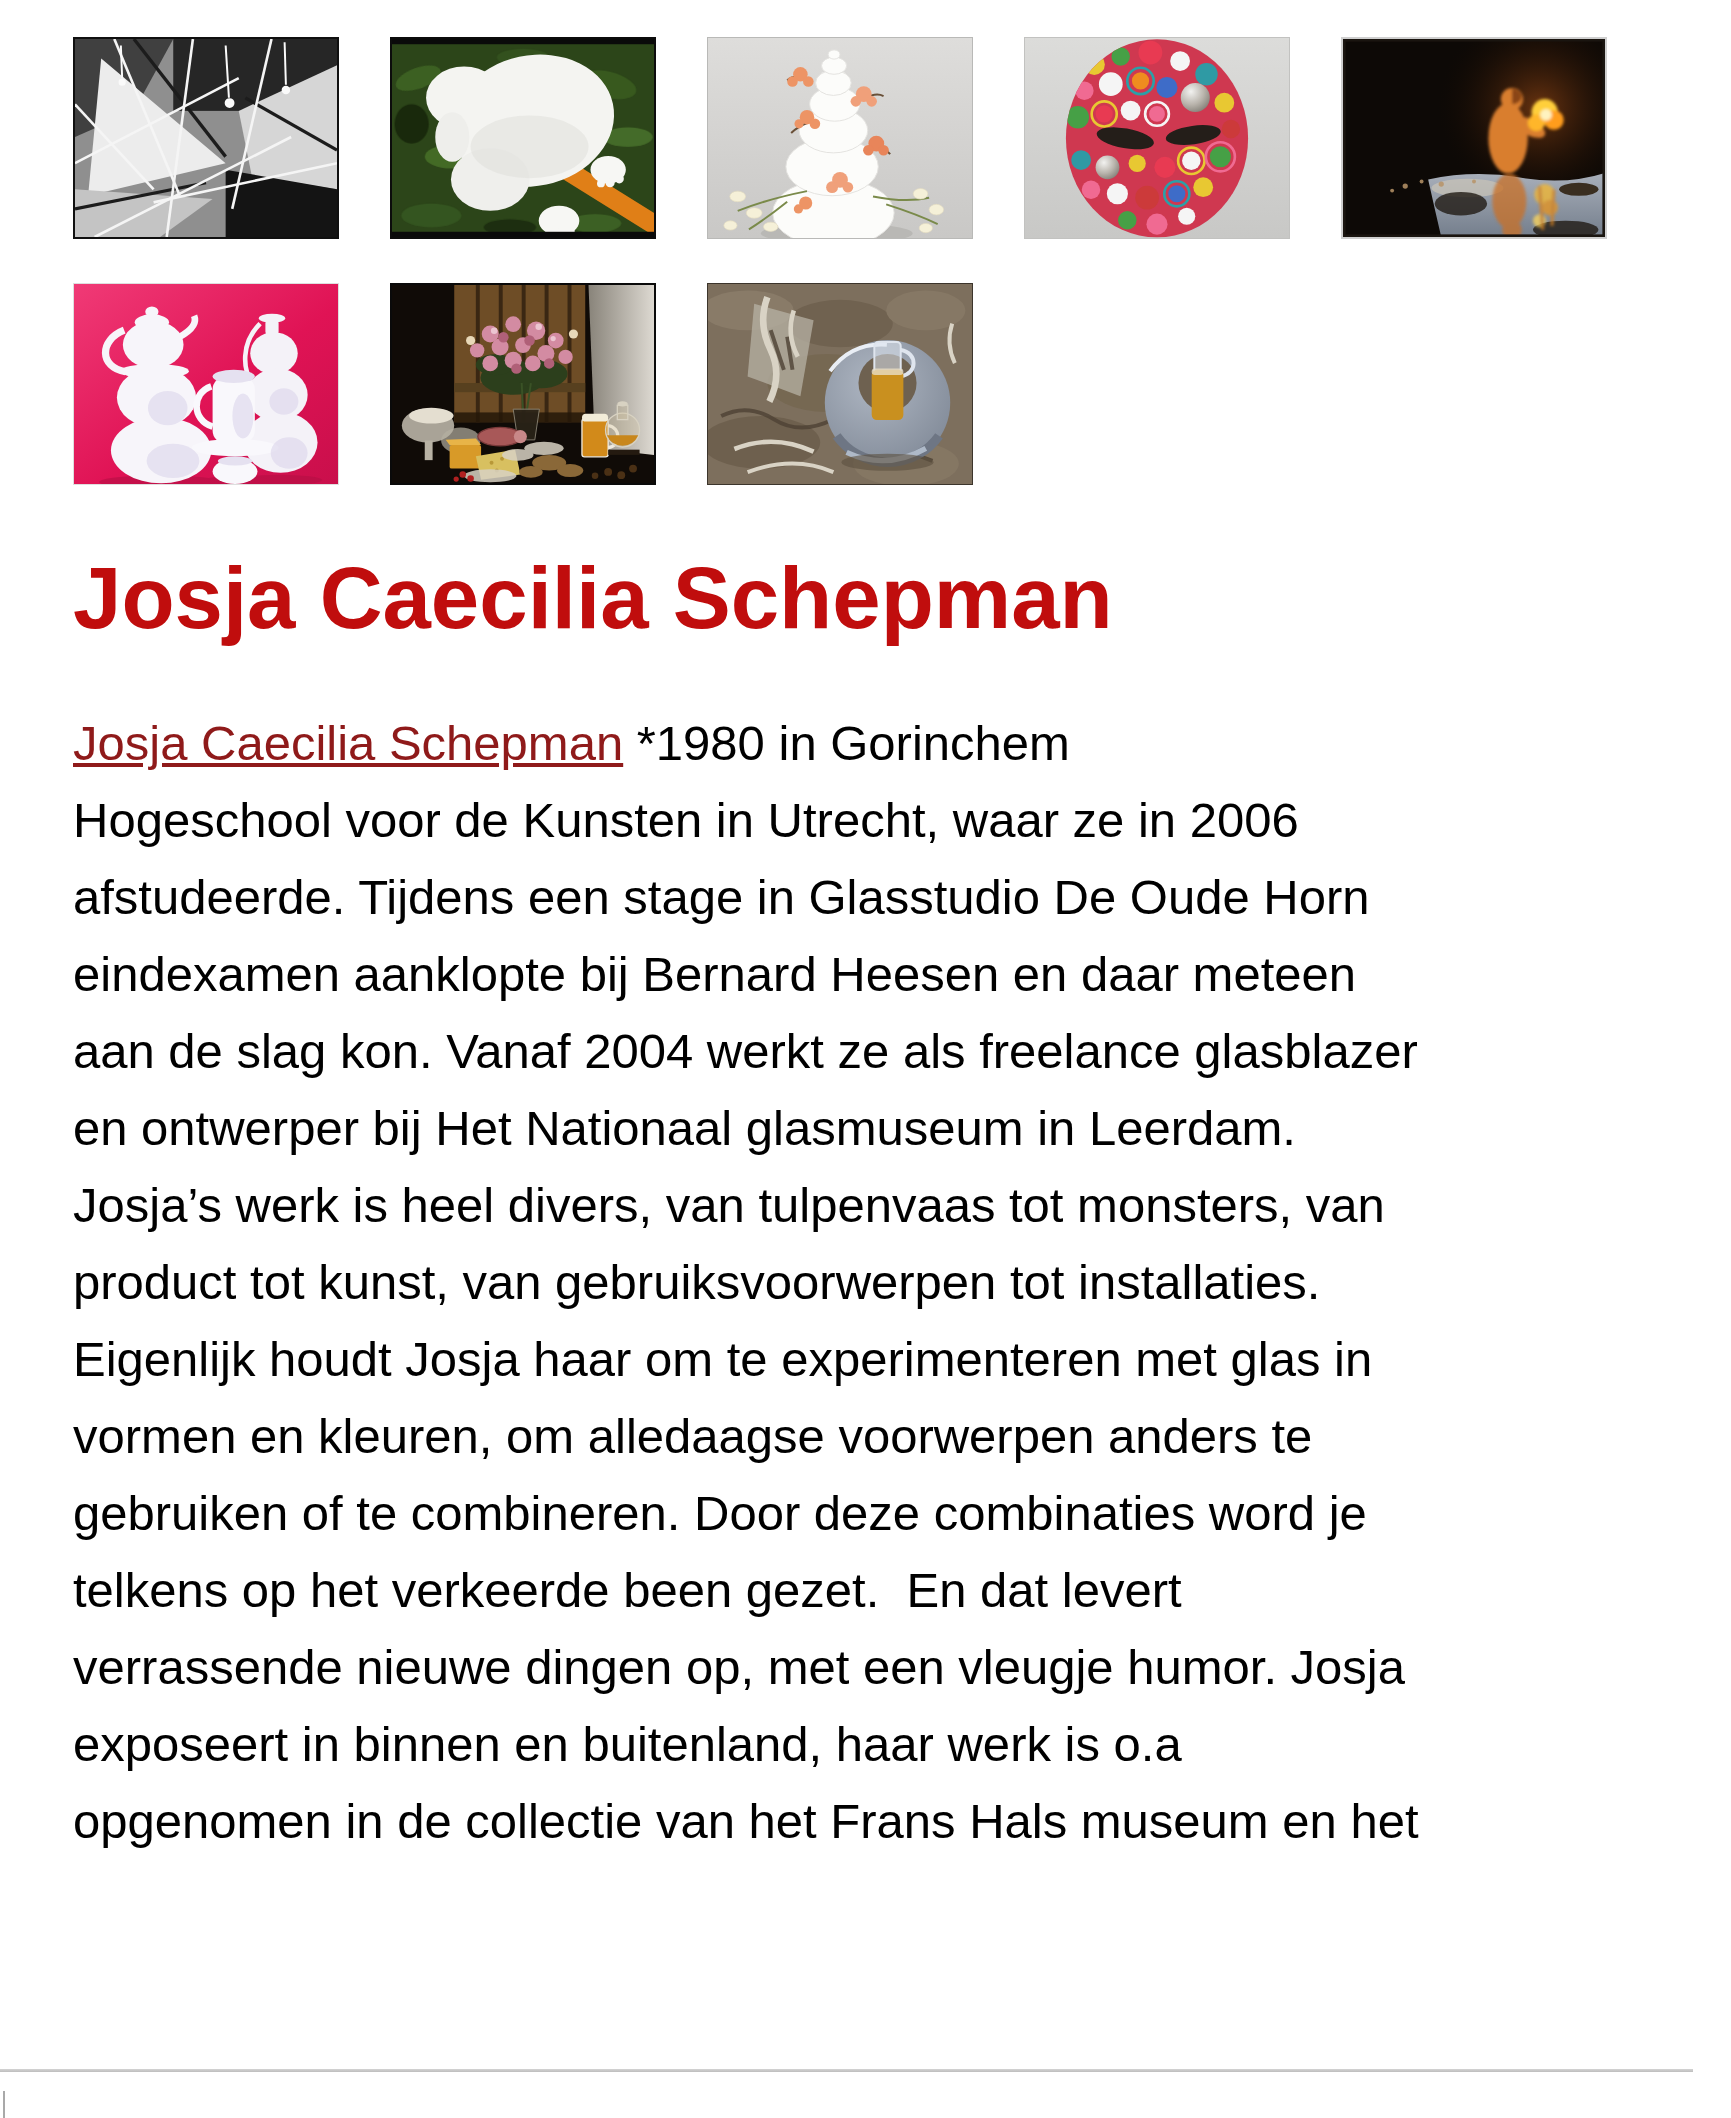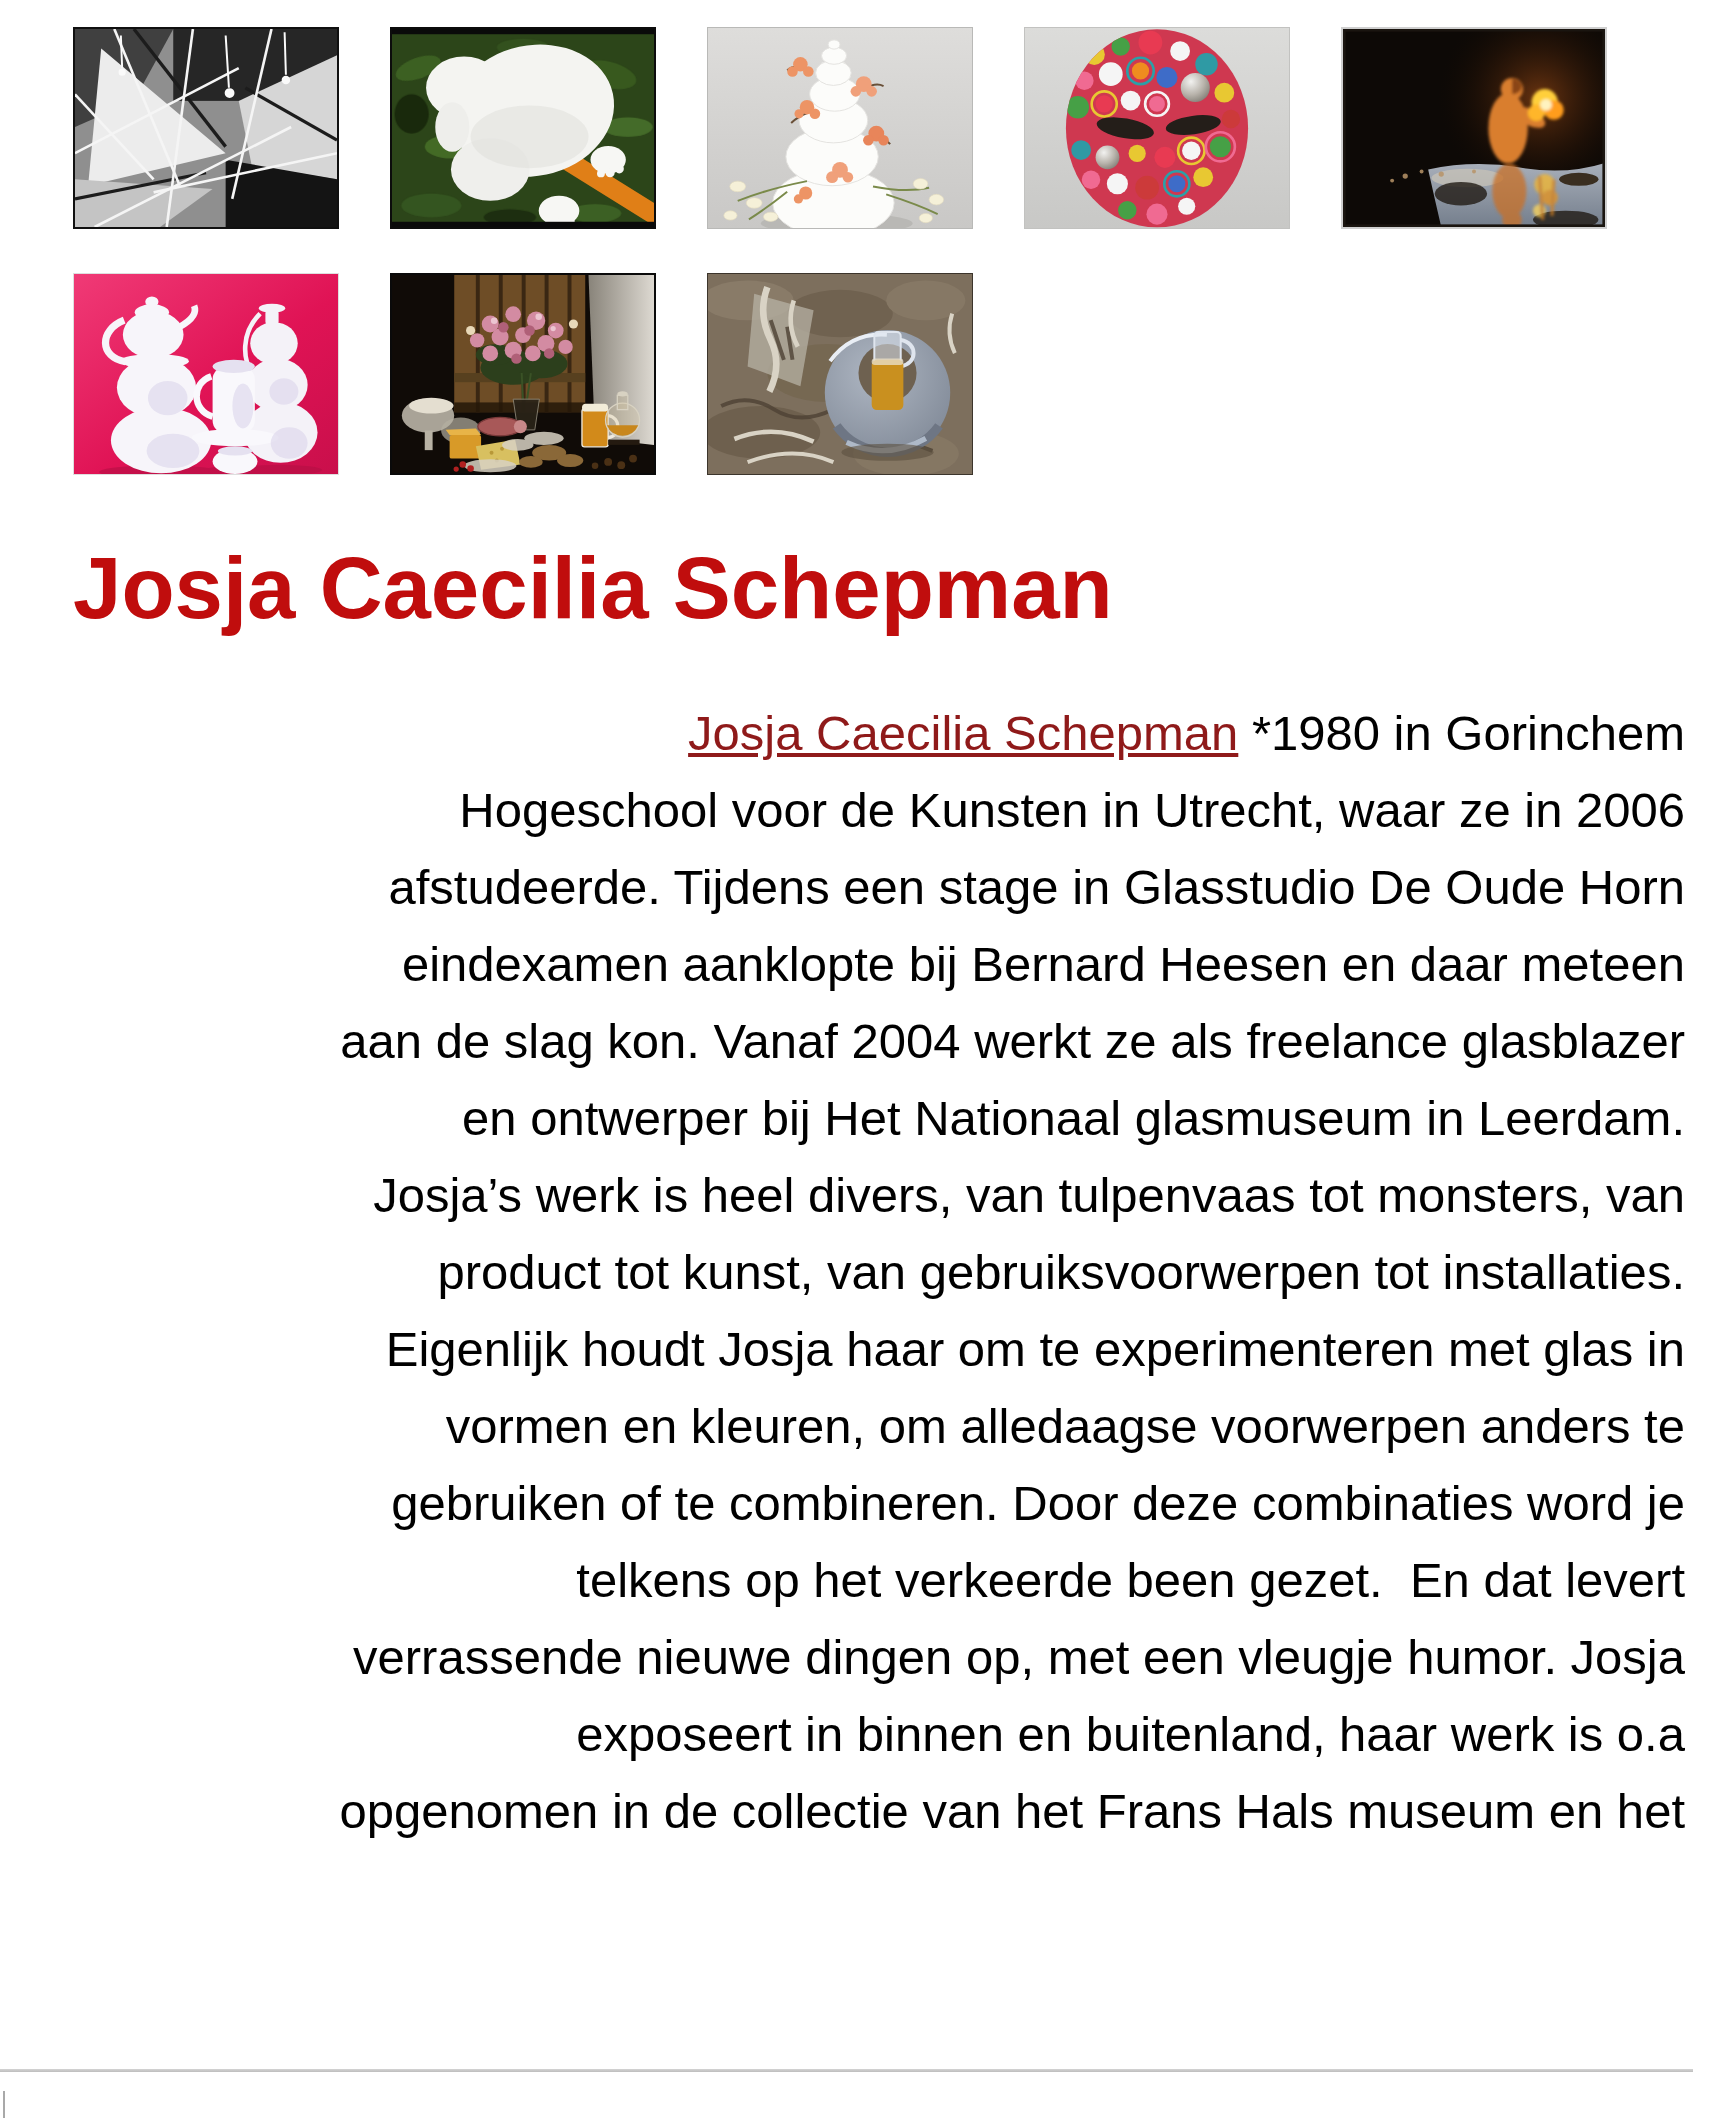--- a/index.html
+++ b/index.html
@@ -1,38 +1,38 @@
 <!DOCTYPE html>
 <html style="font-size:10.7px"><head>
 <meta charset="utf-8">
 <title>Josja Caecilia Schepman</title>
 <style>
   html,body{margin:0;padding:0;background:#ffffff;}
   body{
     width:1732px;height:2119px;position:relative;overflow:hidden;
     font-family:"Liberation Sans","DejaVu Sans",sans-serif;color:#000;
   }
-  .content{position:absolute;left:73px;top:27px;width:1612px;}
+  .content{position:absolute;left:73px;top:37px;width:1612px;}
   
   .gallery{display:flex;flex-wrap:wrap;column-gap:51px;row-gap:44px;width:1598px;}
   .thumb{width:266px;height:202px;position:relative;box-sizing:border-box;overflow:hidden;cursor:pointer;}
   .thumb svg{display:block;width:100%;height:100%;}
   .t1{border:2px solid #101010;}
   .t2{border:2px solid #0c0c0c;}
   .t3{border:1.3px solid #b9b9b7;}
   .t4{border:1.3px solid #c2c2c0;}
   .t5{border:2px solid #cfcfcf;}
   .t6{border:0.7px solid #dedede;}
   .t7{border:2px solid #0a0a0a;}
   .t8{border:1.3px solid #3c352c;}
   
   h1.page-title{
     margin:63px 0 0 0;font-size:87px;line-height:100px;font-weight:700;letter-spacing:0;
   }
-  .bio{margin:57px 0 0 0;font-size:49px;line-height:77px;font-weight:400;text-align:right;}
+  .bio{margin:57px 0 0 0;font-size:49px;line-height:77px;font-weight:400;}
   .bio .line{display:block;white-space:pre-wrap;}
   a.artist-link{text-decoration:underline;cursor:pointer;}
   
   .bottom-divider{position:absolute;left:0;top:2069px;width:1693px;height:2.7px;
     background:linear-gradient(#d4d4d4,#bdbdbd);}
   .bottom-left-edge{position:absolute;left:2.7px;top:2091px;width:2.7px;height:27px;background:#a9a9a9;}
 </style>
 </head>
 <body>
 

